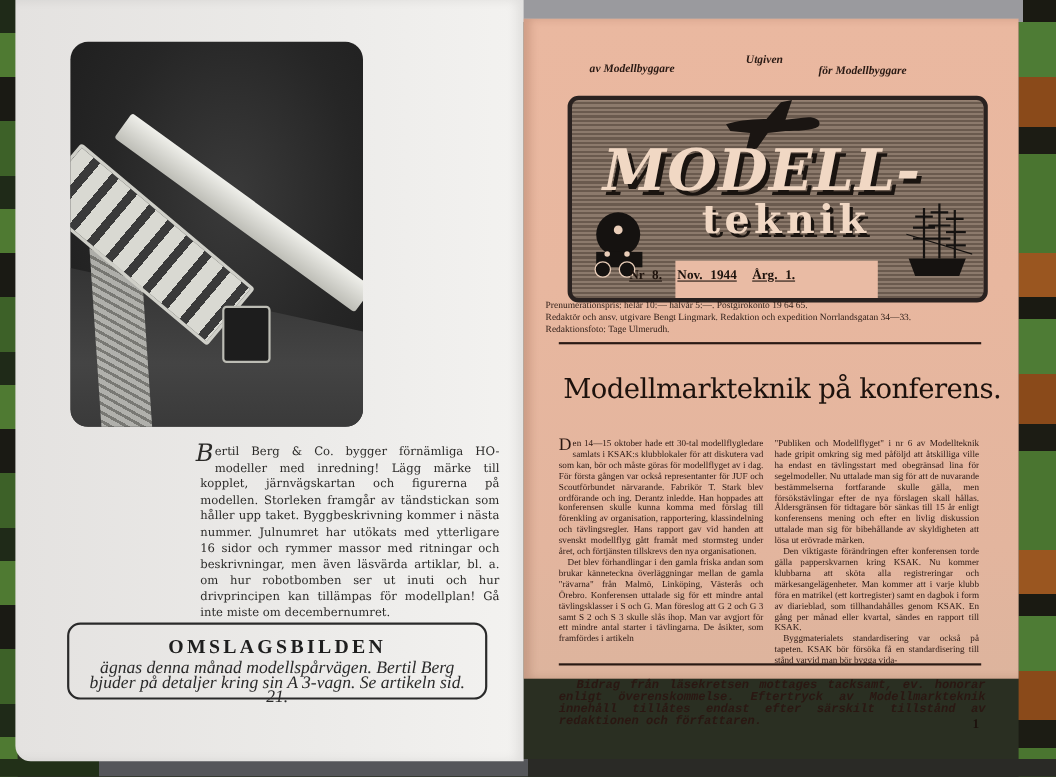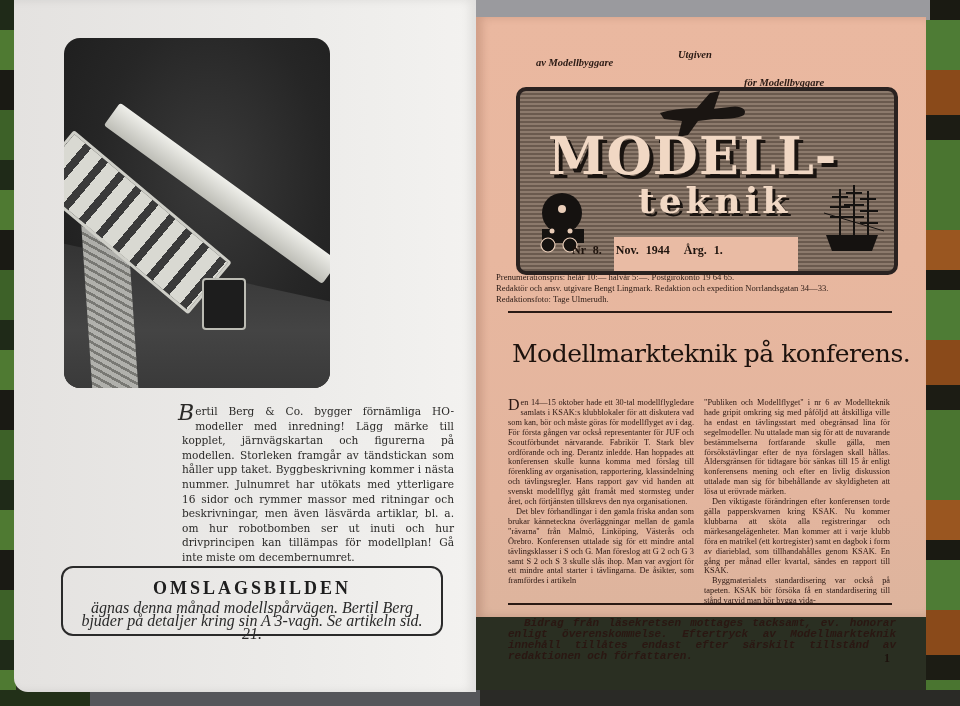--- a/index.html
+++ b/index.html
@@ -103,20 +103,21 @@
       position: absolute; left: 40px; top: 70px; width: 374px; height: 180px;
       background: repeating-linear-gradient(180deg, #8c7a6c 0 2px, #6a5a4e 2px 4px);
       border: 4px solid #2a2220; border-radius: 10px;
       overflow: hidden;
     }
     .masthead .title-main {
       position: absolute; left: 28px; top: 34px;
       font-family: "DejaVu Serif", serif; font-weight: bold; font-size: 52px;
       letter-spacing: 1px; color: #f1d8c4;
       text-shadow: 4px 4px 0 #1a1410;
+      font-style: italic;
     }
     .masthead .title-sub {
       position: absolute; left: 118px; top: 88px;
       font-family: "DejaVu Serif", serif; font-weight: bold; font-size: 36px;
       letter-spacing: 4px; color: #f1d8c4;
       text-shadow: 3px 3px 0 #1a1410;
     }
     .plane {
       position: absolute; left: 132px; top: 0px; width: 100px; height: 48px;
     }
@@ -128,21 +129,21 @@
     }
     .issue-band {
       position: absolute; left: 94px; top: 146px; width: 184px; height: 34px;
       background: #e9bba4;
     }
     .issue-line {
       position: absolute; left: 96px; top: 226px; width: 200px;
       font-family: "Liberation Serif", serif; font-weight: bold; font-size: 12px; color: #1f140e;
       word-spacing: 4px;
     }
-    .issue-line span { margin-right: 14px; }
+    .issue-line span { margin-right: 14px; text-decoration: underline; }
     .pubinfo {
       position: absolute; left: 20px; top: 255px; width: 410px;
       text-align: left; font-family: "Liberation Serif", serif; font-size: 8.6px; line-height: 11px;
       color: #2a1a14;
     }
     .rule {
       position: absolute; left: 32px; width: 384px; height: 2px; background: #2a1a14;
     }
     .headline {
       position: absolute; left: 36px; top: 322px; width: 380px;
@@ -191,21 +192,21 @@
 
   <div class="cover-box">
     <div class="cb-title">OMSLAGSBILDEN</div>
     <div class="cb-text">ägnas denna månad modellspårvägen. Bertil Berg bjuder på detaljer kring sin A 3-vagn. Se artikeln sid. 21.</div>
   </div>
 </div>
 
 <div class="page-right">
   <div class="tagline" style="left:60px; top:40px;">av Modellbyggare</div>
   <div class="tagline" style="left:202px; top:32px;">Utgiven</div>
-  <div class="tagline" style="left:268px; top:60px;text-align:right;">för Modellbyggare</div>
+  <div class="tagline" style="left:268px; top:42px;text-align:right;">för Modellbyggare</div>
 
   <div class="masthead">
     <svg class="plane" viewBox="0 0 100 48">
       <path d="M8 22 C20 18 40 16 60 18 L78 16 C88 14 96 18 92 24 C86 28 72 28 62 28 L46 30 L36 44 L26 46 L30 30 L12 28 Z M44 18 L58 2 L68 0 L62 18 Z" fill="#1a1512"></path>
     </svg>
     <div class="title-main">MODELL-</div>
     <div class="title-sub">teknik</div>
     <svg class="loco" viewBox="0 0 62 64">
       <circle cx="28" cy="24" r="20" fill="#151210"></circle>
       <circle cx="28" cy="20" r="4" fill="#e9cdb8"></circle>

